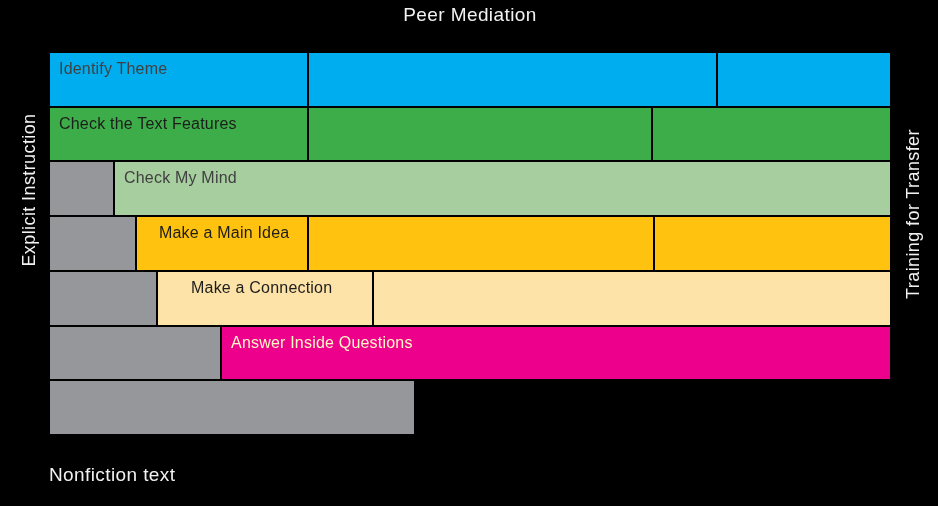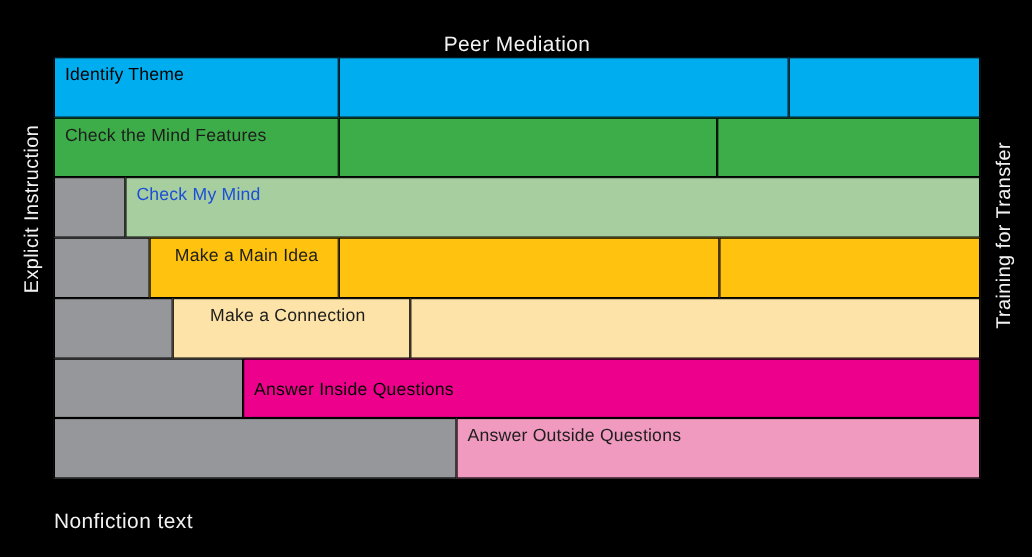--- a/index.html
+++ b/index.html
@@ -17,21 +17,21 @@
   }
   .axis-label {
     position: absolute;
     color: #F2F2F2;
     font-size: 19px;
     letter-spacing: 0.4px;
     white-space: nowrap;
   }
   .axis-top {
     left: 49px;
-    top: 30px;
+    top: 4px;
     width: 842px;
     text-align: center;
   }
   .axis-bottom {
     left: 49px;
     top: 464px;
     width: 842px;
   }
   .axis-side {
     font-size: 18px;
@@ -74,61 +74,58 @@
 <div class="stage">
   <div class="axis-label axis-top">Peer Mediation</div>
 
   <div class="axis-label axis-side axis-left">Explicit Instruction</div>
 
   <div class="axis-label axis-side axis-right">Training for Transfer</div>
 
   <div class="chart" id="chart">
       <div class="bar-row">
         <div class="seg" style="flex: 0 0 30.76%; background: rgb(0, 174, 239);">
-          <div class="bar-label" style="color: #000000;">Identify Theme</div>
+          <div class="bar-label" style="color: #404040;">Identify Theme</div>
         </div>
         <div class="seg" style="flex: 0 0 48.57%; background: rgb(0, 174, 239);"></div>
         <div class="seg" style="flex: 0 0 20.67%; background: rgb(0, 174, 239);"></div>
       </div>
       <div class="bar-row">
         <div class="seg" style="flex: 0 0 30.76%; background: rgb(61, 173, 73);">
-          <div class="bar-label" style="color: rgb(29, 29, 27);">Check the Mind Features</div>
+          <div class="bar-label" style="color: rgb(29, 29, 27);">Check the Text Features</div>
         </div>
         <div class="seg" style="flex: 0 0 40.86%; background: rgb(61, 173, 73);"></div>
         <div class="seg" style="flex: 0 0 28.38%; background: rgb(61, 173, 73);"></div>
       </div>
       <div class="bar-row">
         <div class="seg" style="flex: 0 0 7.72%; background: rgb(150, 151, 154);"></div>
         <div class="seg" style="flex: 0 0 92.28%; background: rgb(167, 206, 159);">
-          <div class="bar-label" style="color: #1d4ed8;">Check My Mind</div>
+          <div class="bar-label" style="color: #404040;">Check My Mind</div>
         </div>
       </div>
       <div class="bar-row">
         <div class="seg" style="flex: 0 0 10.33%; background: rgb(150, 151, 154);"></div>
         <div class="seg" style="flex: 0 0 20.43%; background: rgb(255, 194, 14);">
           <div class="bar-label" style="color: rgb(29, 29, 27); margin-left: 13px;">Make a Main Idea</div>
         </div>
         <div class="seg" style="flex: 0 0 41.09%; background: rgb(255, 194, 14);"></div>
         <div class="seg" style="flex: 0 0 28.15%; background: rgb(255, 194, 14);"></div>
       </div>
       <div class="bar-row">
         <div class="seg" style="flex: 0 0 12.83%; background: rgb(150, 151, 154);"></div>
         <div class="seg" style="flex: 0 0 25.65%; background: rgb(253, 227, 168); padding-left: 24px;">
           <div class="bar-label" style="color: rgb(29, 29, 27);">Make a Connection</div>
         </div>
         <div class="seg" style="flex: 0 0 61.52%; background: rgb(253, 227, 168);"></div>
       </div>
       <div class="bar-row">
         <div class="seg" style="flex: 0 0 20.43%; background: rgb(150, 151, 154);"></div>
         <div class="seg" style="flex: 0 0 79.57%; background: rgb(236, 0, 140);">
-          <div class="bar-label" style="color: #000000; margin-top: 12px;">Answer Inside Questions</div>
+          <div class="bar-label" style="color: #fef9c3;">Answer Inside Questions</div>
         </div>
       </div>
       <div class="bar-row">
         <div class="seg" style="flex: 0 0 43.47%; background: rgb(150, 151, 154);"></div>
-        <div class="seg" style="flex: 0 0 56.53%; background: rgb(241, 154, 192);">
-          <div class="bar-label" style="color: rgb(29, 29, 27);">Answer Outside Questions</div>
-        </div>
       </div>
     </div>
 
   <div class="axis-label axis-bottom">Nonfiction text</div>
 </div>
 
 </body></html>

